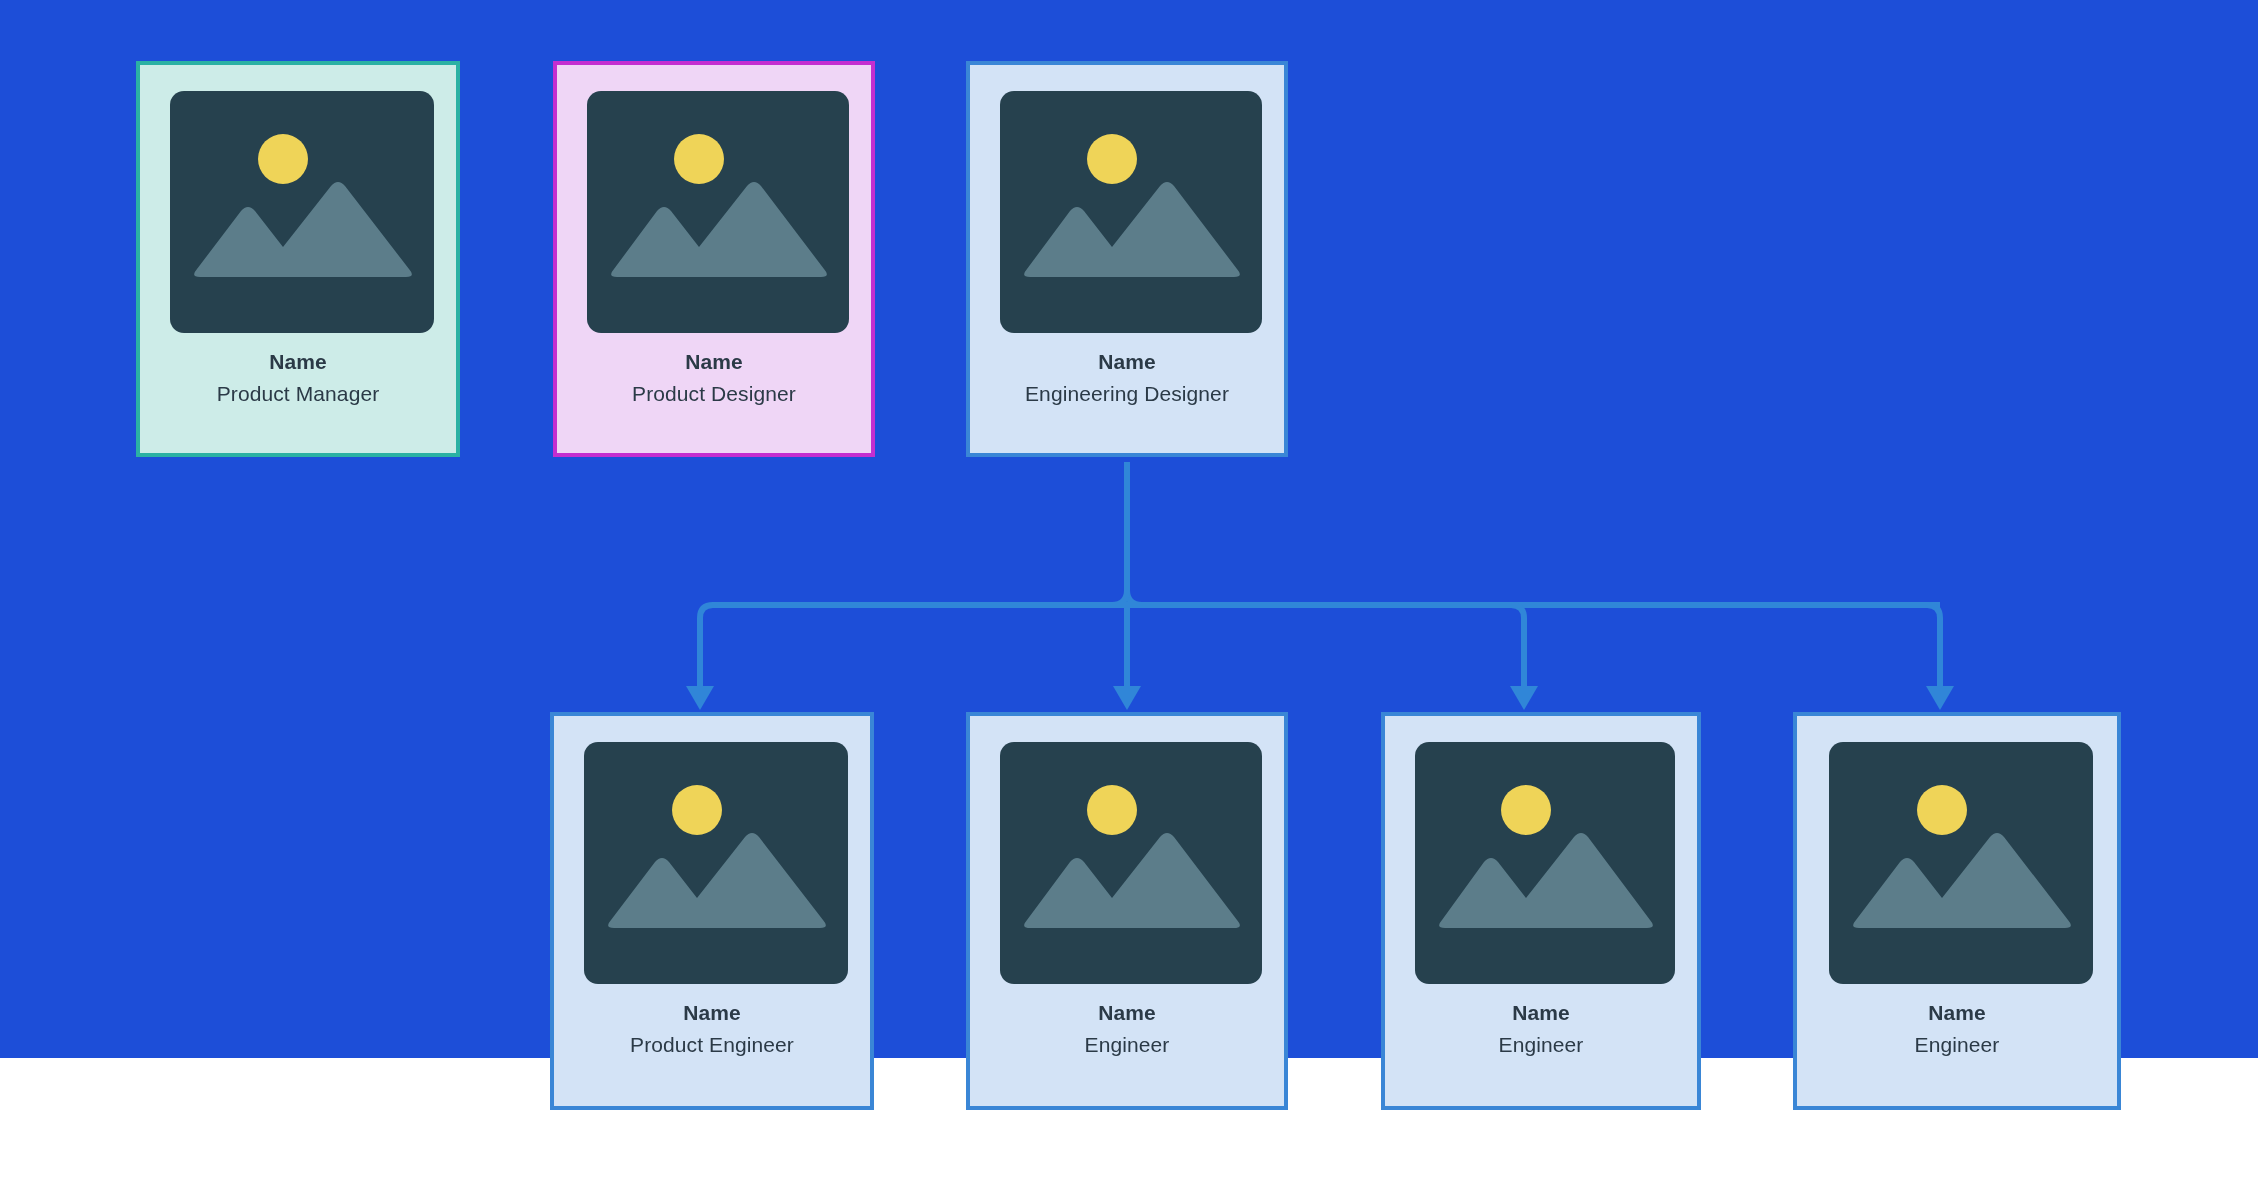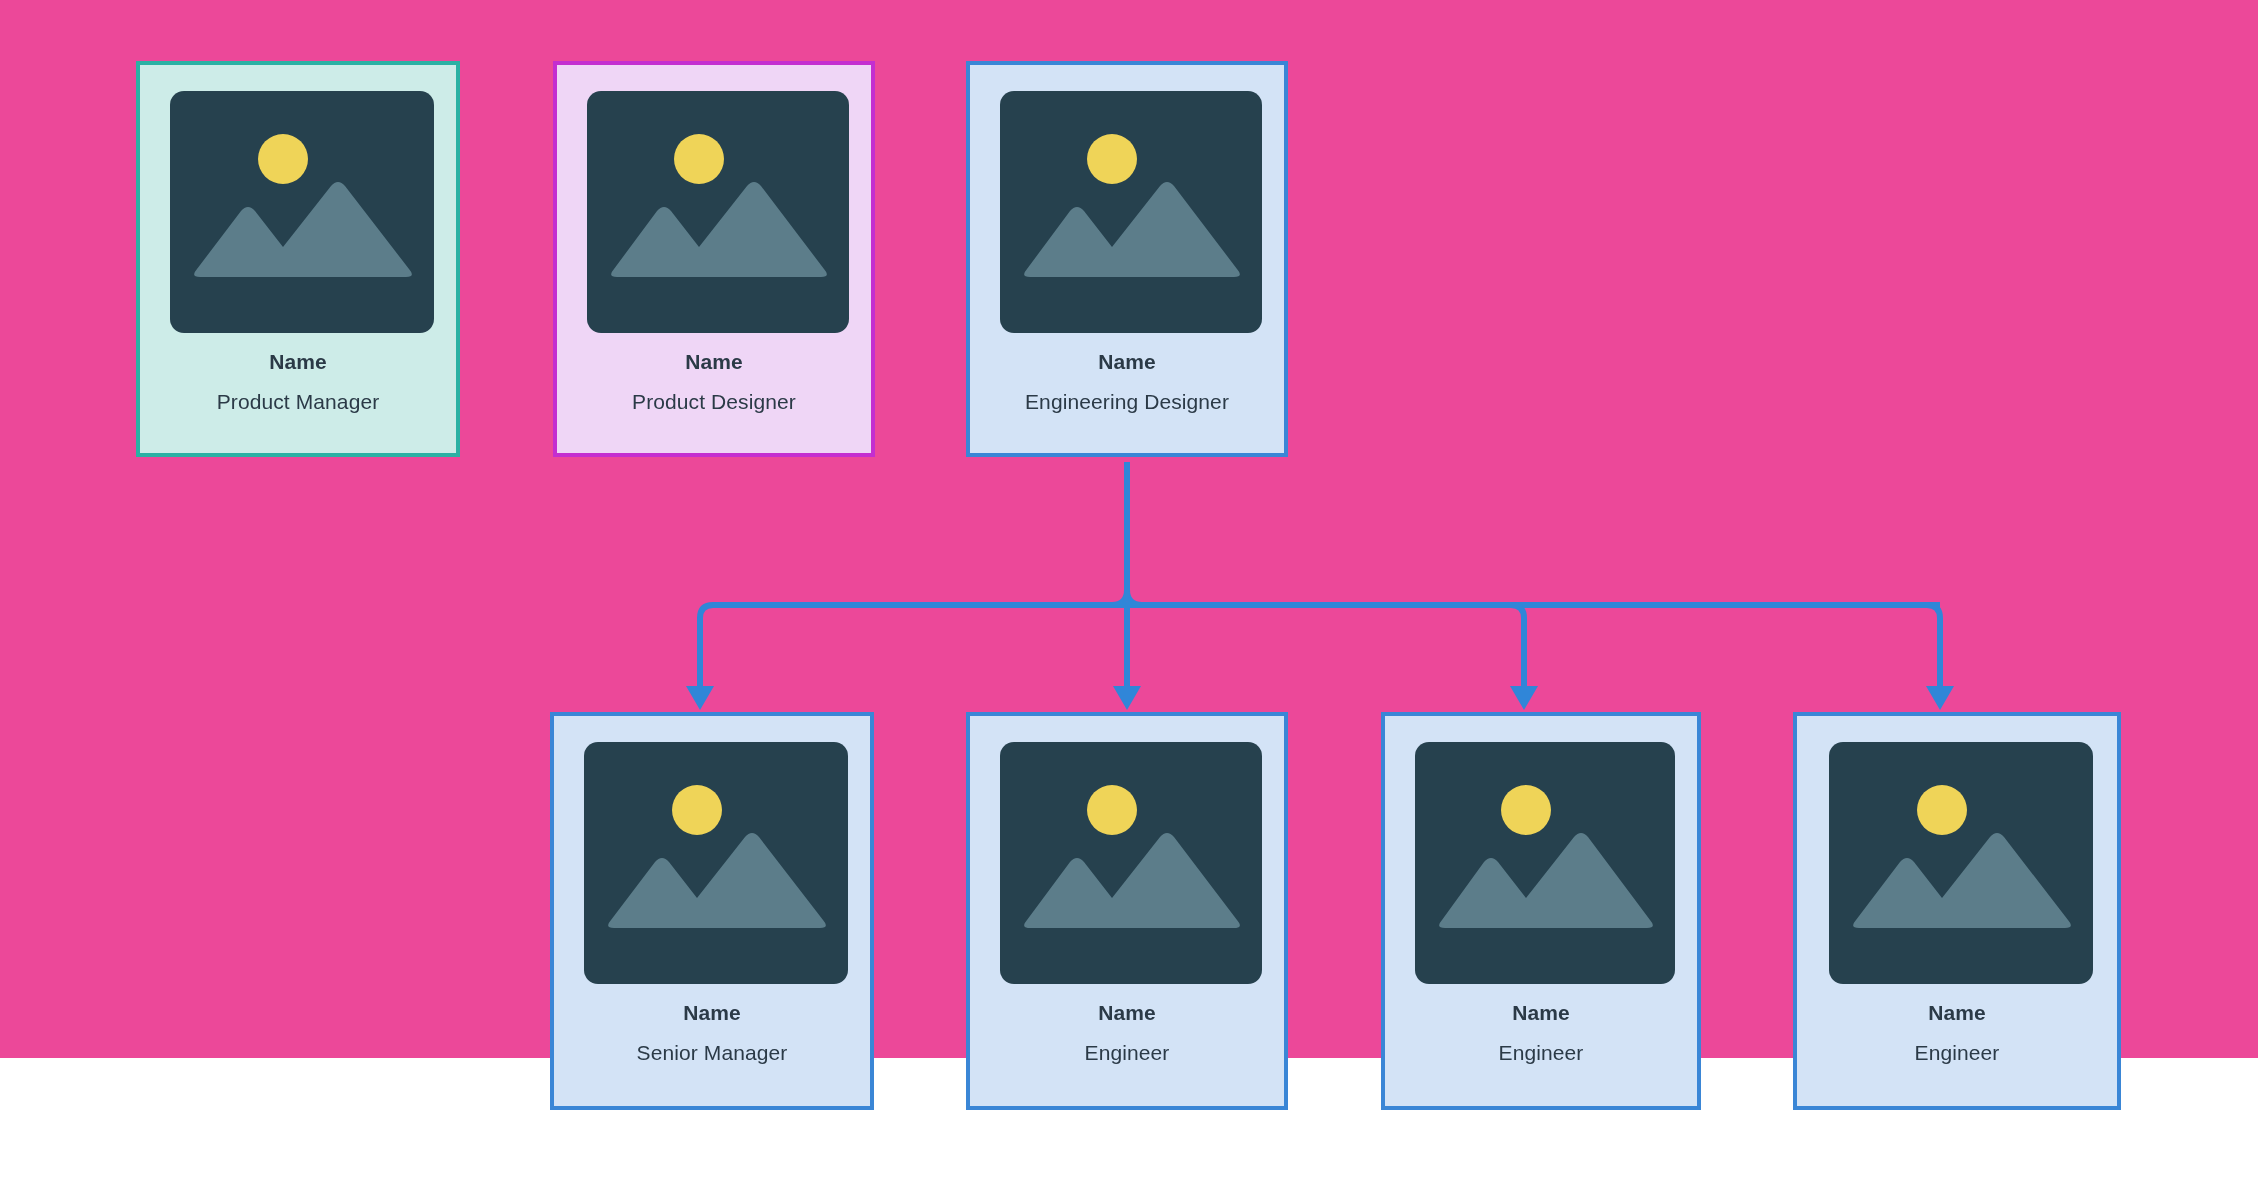--- a/index.html
+++ b/index.html
@@ -9,21 +9,21 @@
   body {
     width: 2258px;
     height: 1202px;
     overflow: hidden;
     font-family: "Liberation Sans", sans-serif;
   }
   #canvas {
     position: relative;
     width: 2258px;
     height: 1058px;
-    background: #ec4899;
+    background: #1d4ed8;
   }
 
   
   #connectors {
     position: absolute;
     left: 0;
     top: 0;
     width: 2258px;
     height: 1202px;
     pointer-events: none;
@@ -55,21 +55,21 @@
     font-size: 21px;
     font-weight: bold;
     color: #2B3A47;
     letter-spacing: 0.1px;
   }
   .card-role {
     font-size: 21px;
     font-weight: normal;
     color: #2B3A47;
     letter-spacing: 0.1px;
-    margin-top: 12px;
+    margin-top: 4px;
   }
 </style>
 </head>
 <body>
 
 <div id="canvas">
 
   <svg id="connectors" viewBox="0 0 2258 1202" width="2258" height="1202" aria-hidden="true">
 
     <path d="M1127,462 L1127,590 Q1127,605 1142,605" fill="none" stroke="#3086D8" stroke-width="6" stroke-linecap="butt"></path>
@@ -133,21 +133,21 @@
   <div class="card" style="left:550px; top:712px; width:324px; height:398px;
               background:#D3E3F6; border:4px solid #3A86D6;">
     <div class="card-photo" style="left:30px; top:26px; width:264px; height:242px; background:#26414E;">
       <svg class="photo-svg" viewBox="0 0 264 242" aria-hidden="true">
         <circle cx="113" cy="68" r="25" fill="#EFD458"></circle>
         <path d="M27,178 Q20,186 30,186 L236,186 Q246,186 239,178 L175,95 Q168,87 161,95 L113,156 L85,120 Q78,112 71,120 Z" fill="#5C7D8A"></path>
       </svg>
     </div>
     <div class="card-text" style="top:283px;">
       <div class="card-name">Name</div>
-      <div class="card-role">Senior Manager</div>
+      <div class="card-role">Product Engineer</div>
     </div>
   </div>
 
   <div class="card" style="left:966px; top:712px; width:322px; height:398px;
               background:#D3E3F6; border:4px solid #3A86D6;">
     <div class="card-photo" style="left:30px; top:26px; width:262px; height:242px; background:#26414E;">
       <svg class="photo-svg" viewBox="0 0 262 242" aria-hidden="true">
         <circle cx="112" cy="68" r="25" fill="#EFD458"></circle>
         <path d="M27,178 Q20,186 30,186 L234,186 Q244,186 237,178 L174,95 Q167,87 160,95 L112,156 L84,120 Q77,112 70,120 Z" fill="#5C7D8A"></path>
       </svg>

